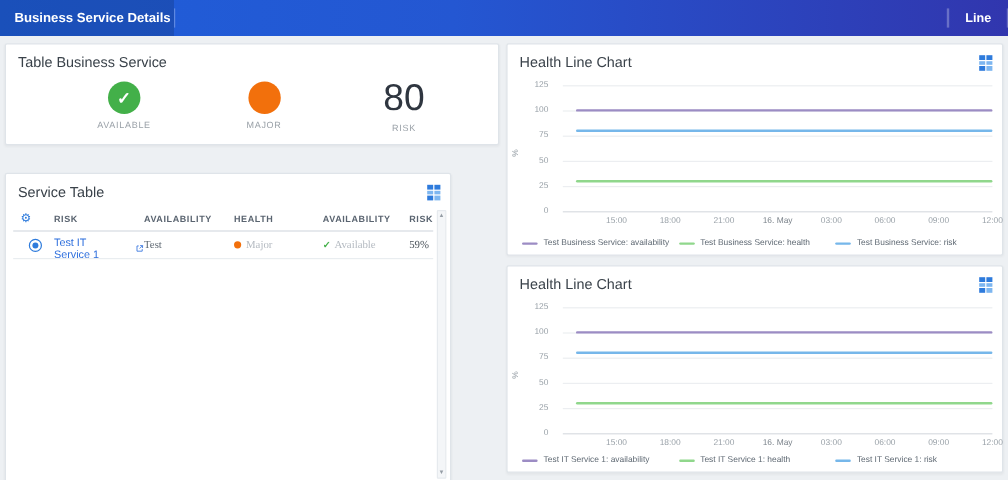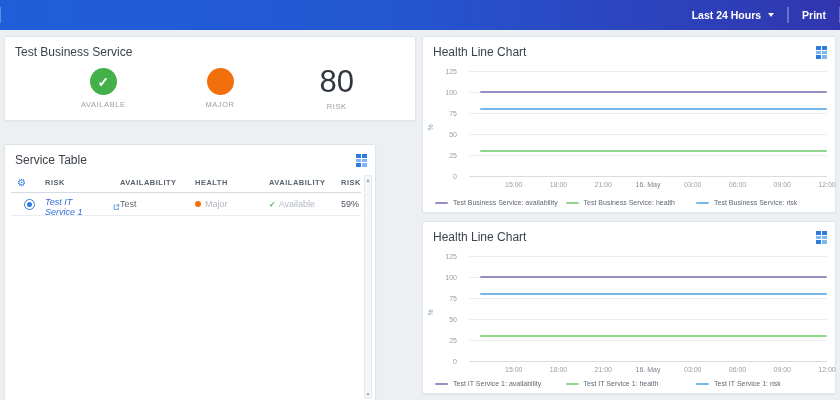--- a/index.html
+++ b/index.html
@@ -72,28 +72,28 @@
 
   
   #table-panel { left:4px; top:144px; width:372px; height:264px; }
   .tbl { position:absolute; left:6px; right:14px; top:27px; }
   .trow { display:flex; align-items:center; }
   .thead-row { height:21px; border-bottom:1px solid #d6dbe1; }
   .data-row  { height:23px; border-bottom:1px solid #e9edf0; }
   .c0{ width:34px; display:flex; align-items:center; }
   .c1{ width:75px; } .c2{ width:75px; } .c3{ width:74px; } .c4{ width:72px; } .c5{ flex:1; }
   .th { font-size:7.5px; font-weight:700; letter-spacing:.5px; color:#5a6470; }
-  .td { font-size:9px; color:#5f6973; }
+  .td { font-size:9px; color:#5f6973;font-family:Liberation Serif, serif; }
   .gear { color:#2e7bdc; font-size:10px; margin-left:6px; cursor:pointer; }
   .radio {
     width:11px; height:11px; border-radius:50%; border:1.5px solid #2e7bdc;
     margin-left:13px; display:flex; align-items:center; justify-content:center; cursor:pointer;
   }
   .radio i { width:5px; height:5px; border-radius:50%; background:#2e7bdc; }
-  .svc-link { color:#2e6fdd; font-size:9px; text-decoration:none; display:inline-flex; align-items:center; gap:10px;font-style:italic; }
+  .svc-link { color:#2e6fdd; font-size:9px; text-decoration:none; display:inline-flex; align-items:center; gap:10px; }
   .dim { color:#b4bac1; }
   .dot { display:inline-block; width:6px; height:6px; border-radius:50%; background:#f2700c; margin-right:4px; vertical-align:0; }
   .avail-check { color:#43b049; font-weight:700; font-size:8px; margin-right:3px; }
   .risk-val { color:#4a525a; }
   .tbl-scroll {
     position:absolute; right:3px; top:30px; bottom:8px; width:8px;
     background:#f4f6f8; border:1px solid #e6eaee; border-radius:1px;
     display:flex; flex-direction:column; justify-content:space-between; align-items:center;
     cursor:pointer;
   }
@@ -119,34 +119,31 @@
   .xlab.strong { color:#7b838b; }
   .legend { position:absolute; left:12px; right:8px; bottom:6px; display:flex; }
   .legend-item { width:33.3%; display:flex; align-items:center; gap:5px; cursor:pointer; }
   .dash { width:13px; height:2px; border-radius:1px; flex:0 0 auto; }
   .ltext { font-size:7px; color:#5f6973; white-space:nowrap; }
 </style>
 </head>
 <body>
 
 <div class="topbar">
+  <div class="tb-title-seg">Business Service Details</div>
   <div class="tb-div"></div>
   <div class="tb-spacer"></div>
-  <div class="tb-item">
-    <span>Last 24 Hours</span>
-    <span class="caret"></span>
-  </div>
   <div class="tb-div"></div>
   <div class="tb-div"></div>
-  <div class="tb-item">Print</div>
+  <div class="tb-item">Line</div>
   <div class="tb-div"></div>
 </div>
 
 <div class="panel" id="kpi-panel">
-  <div class="panel-head panel-title">Test Business Service</div>
+  <div class="panel-head panel-title">Table Business Service</div>
   <div class="kpi-row">
     <div class="kpi">
       <div class="kpi-circle" style="background:#43b049">
         <span>✓</span>
       </div>
       <div class="kpi-label">AVAILABLE</div>
     </div>
     <div class="kpi">
       <div class="kpi-circle" style="background:#f2700c"></div>
       <div class="kpi-label">MAJOR</div>

